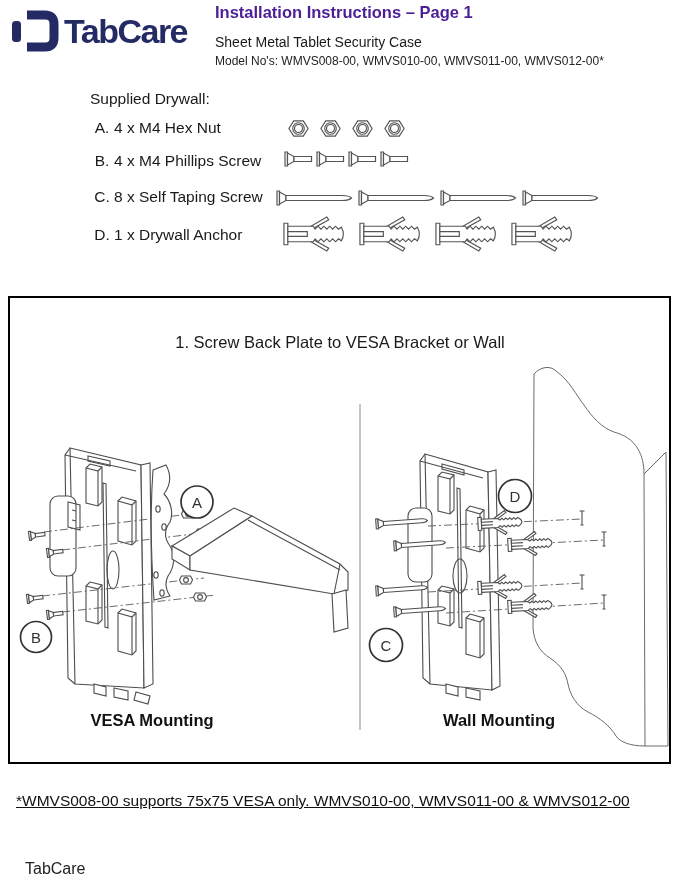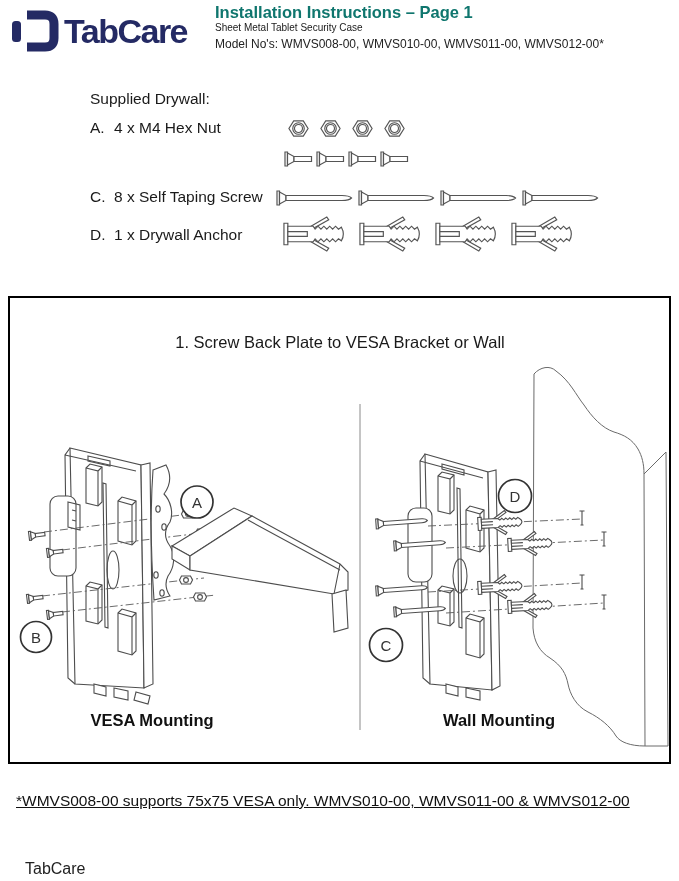--- a/index.html
+++ b/index.html
@@ -4,26 +4,26 @@
 <style>
   html,body{margin:0;padding:0;background:#fff;}
   .page{
     position:relative;width:679px;height:881px;background:#fff;
     font-family:"Liberation Sans","DejaVu Sans",sans-serif;color:#1a1a1a;overflow:hidden;
   }
   
   .logo{position:absolute;left:8px;top:6px;display:flex;align-items:center;}
   .logo-text{font-size:34px;font-weight:bold;color:#242a64;letter-spacing:-1.5px;margin-left:4px;}
   .titleblock{position:absolute;left:215px;top:3px;}
-  .doc-title{font-size:16.5px;font-weight:bold;color:#0f766e;}
-  .doc-subtitle{font-size:10px;margin-top:0;color:#1a1a1a;}
+  .doc-title{font-size:16.5px;font-weight:bold;color:#4c1d95;}
+  .doc-subtitle{font-size:14px;margin-top:12px;color:#1a1a1a;}
   .doc-model{font-size:12px;margin-top:4px;color:#222;}
   
   .hw-heading{position:absolute;left:90px;top:90px;font-size:15.5px;}
-  .hw-row-label{position:absolute;left:90px;font-size:15.5px;white-space:nowrap;}
+  .hw-row-label{position:absolute;left:90px;font-size:15.5px;white-space:nowrap;text-align:center;}
   .hw-letter{display:inline-block;width:24px;}
   .hw-icons{position:absolute;display:flex;align-items:center;}
   .hw-icons svg{display:block;}
   
   .diagram-box{
     position:absolute;left:8px;top:296px;width:663px;height:468px;
     border:2px solid #000;box-sizing:border-box;background:#fff;
   }
   .diagram-box svg{display:block;}
   
@@ -80,20 +80,23 @@
       </svg>
     <svg width="23" height="23" viewBox="0 0 24 22">
         <g class="ink">
           <polygon points="7,3 17,3 22,11 17,19 7,19 2,11"></polygon>
           <circle cx="12" cy="11" r="6"></circle>
           <circle cx="12" cy="11" r="4.2"></circle>
         </g>
       </svg>
   </div>
 
+  <div class="hw-row-label" style="top:152px">
+    <span class="hw-letter">B.</span><span>4 x M4 Phillips Screw</span>
+  </div>
   <div class="hw-icons" style="left:284px;top:150px;gap:3px">
     <svg width="29" height="18" viewBox="0 0 29 18">
         <g class="ink">
           <path d="M1,2 L3.5,2 L3.5,16 L1,16 Z"></path>
           <path d="M3.5,3 L10,6.5 L10,11.5 L3.5,15 Z"></path>
           <path d="M10,6.5 L27.5,6.5 L27.5,11.5 L10,11.5 Z"></path>
         </g>
       </svg>
     <svg width="29" height="18" viewBox="0 0 29 18">
         <g class="ink">

